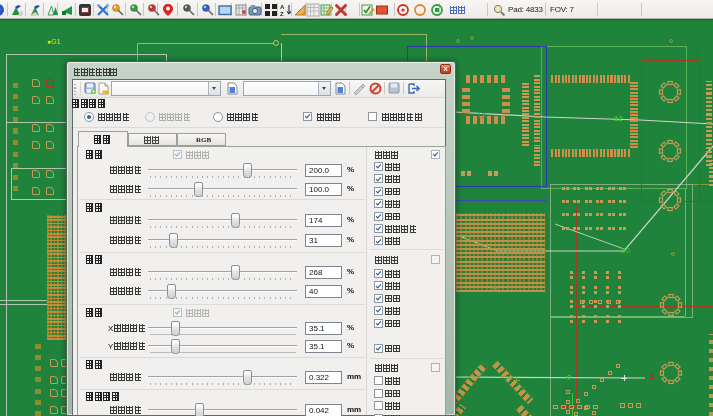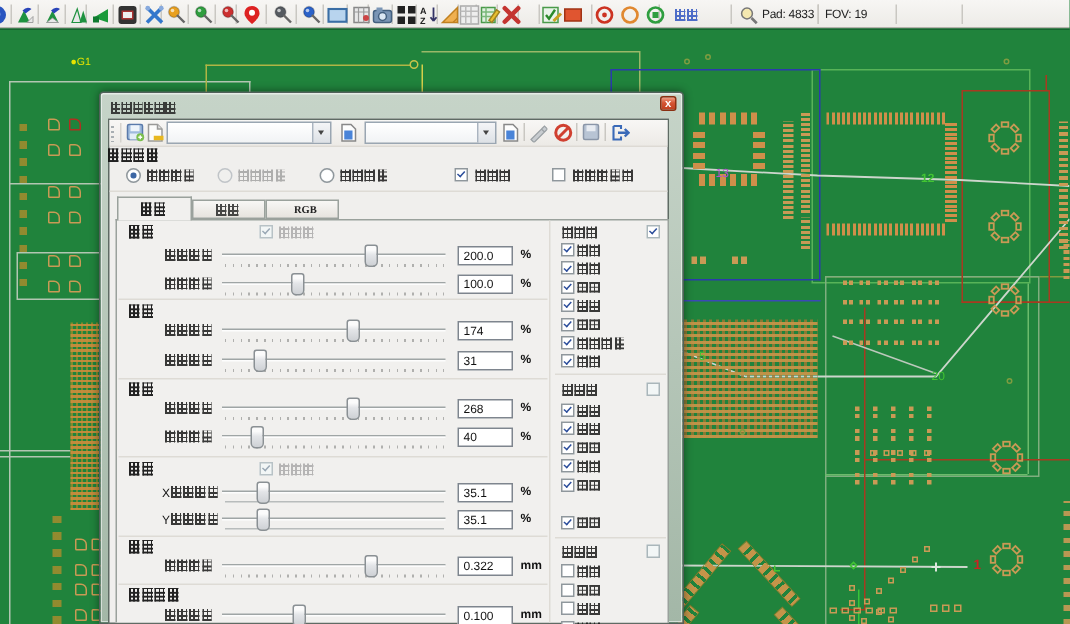--- a/index.html
+++ b/index.html
@@ -379,21 +379,21 @@
     <circle cx="7" cy="7" r="5" fill="none" stroke="#2f9e3f" stroke-width="1.8"></circle>
     <rect x="5" y="5" width="4" height="4" fill="#2f9e3f"></rect>
   </svg>
 <div class="t" style="left:450px;top:6px;color:#2a50c0"><i></i><i></i></div>
 <svg class="ic" style="left:492px" width="14" height="14" viewBox="0 0 14 14">
     <circle cx="6" cy="6" r="3.6" fill="#f4e8b0" stroke="#777"></circle>
     <path d="M9 9 L12.5 12.5" stroke="#777" stroke-width="1.8"></path>
   </svg>
 <div class="a" style="left:508px;top:5px;font-size:8px;color:#222;letter-spacing:-0.2px">Pad: 4833</div>
 <div class="sep" style="left:545px"></div>
-<div class="a" style="left:550px;top:5px;font-size:8px;color:#222;letter-spacing:-0.2px">FOV: 19</div>
+<div class="a" style="left:550px;top:5px;font-size:8px;color:#222;letter-spacing:-0.2px">FOV: 7</div>
 <div class="a" style="left:66px;top:61px;width:390px;height:355px;background:linear-gradient(#c6d4c8,#a3b7a7);border:1px solid #51615a;border-radius:3px 3px 0 0;box-shadow:0 0 6px rgba(0,0,0,.45), inset 0 0 0 1px rgba(255,255,255,.55)"></div>
 <div class="t ttl" style="left:74px;top:68px;color:#1c1c1c"><i></i><i></i><i></i><i></i><i></i><i></i></div>
 <div class="a" style="left:440px;top:64px;width:11px;height:10px;background:linear-gradient(#f0a088,#d55533 45%,#c04020);border:1px solid #8a3012;border-radius:2px;color:#fff;font-size:7.5px;line-height:8px;text-align:center;font-weight:bold">x</div>
 <div class="a" style="left:72px;top:79px;width:374px;height:337px;background:#f0efed;border:1px solid #5f6b64"></div>
 <div class="a" style="left:73px;top:80px;width:372px;height:18px;background:linear-gradient(#f8f7f5,#eceae6);border-bottom:1px solid #dddad4"></div>
 <div class="a" style="left:74px;top:83px;width:2px;height:12px;background:repeating-linear-gradient(0deg,#a8aeb2 0 1.2px,rgba(0,0,0,0) 1.2px 3.2px)"></div>
 <div class="sep" style="left:80px;top:82px;height:13px;background:#d5d3ce"></div>
 <svg class="a" style="left:84px;top:82px" width="13" height="13" viewBox="0 0 13 13">
     <rect x="1" y="1" width="10" height="10" rx="1" fill="#9fbbdd" stroke="#5a7aaa"></rect>
     <rect x="3" y="1.5" width="6" height="4" fill="#eef4fa"></rect>
@@ -526,21 +526,21 @@
 <div class="sl" style="top:376px"></div>
 <div class="tk" style="top:383px"></div>
 <div class="th" style="left:243px;top:370px"></div>
 <div class="vb" style="left:305px;top:371px">0.322</div>
 <div class="a" style="left:347px;top:372px;font-size:8px;color:#111;font-weight:bold">mm</div>
 <div class="t tb" style="left:86px;top:392px;color:#111"><i></i><i></i><i></i><i></i></div>
 <div class="t" style="left:110px;top:406px;color:#111"><i></i><i></i><i></i><i></i></div>
 <div class="sl" style="top:409px"></div>
 
 <div class="th" style="left:195px;top:403px"></div>
-<div class="vb" style="left:305px;top:404px">0.100</div>
+<div class="vb" style="left:305px;top:404px">0.042</div>
 <div class="a" style="left:347px;top:405px;font-size:8px;color:#111;font-weight:bold">mm</div>
 <div class="t" style="left:375px;top:151px;color:#111"><i></i><i></i><i></i></div>
 <div class="cb k" style="left:431px;top:150px;border-color:#aab6ba"></div>
 <div class="cb k" style="left:374px;top:162.0px"></div>
 <div class="t" style="left:385px;top:163.0px;color:#111"><i></i><i></i></div>
 <div class="cb k" style="left:374px;top:174.4px"></div>
 <div class="t" style="left:385px;top:175.4px;color:#111"><i></i><i></i></div>
 <div class="cb k" style="left:374px;top:186.8px"></div>
 <div class="t" style="left:385px;top:187.8px;color:#111"><i></i><i></i></div>
 <div class="cb k" style="left:374px;top:199.20000000000002px"></div>

